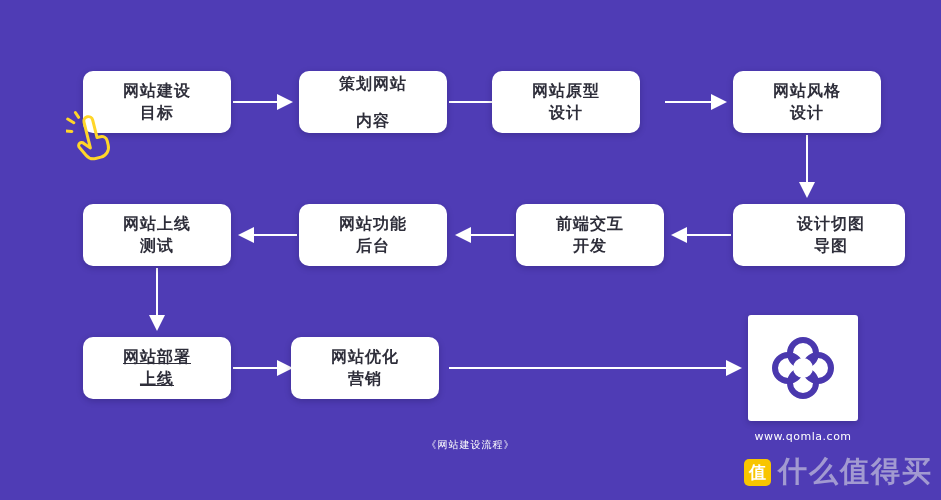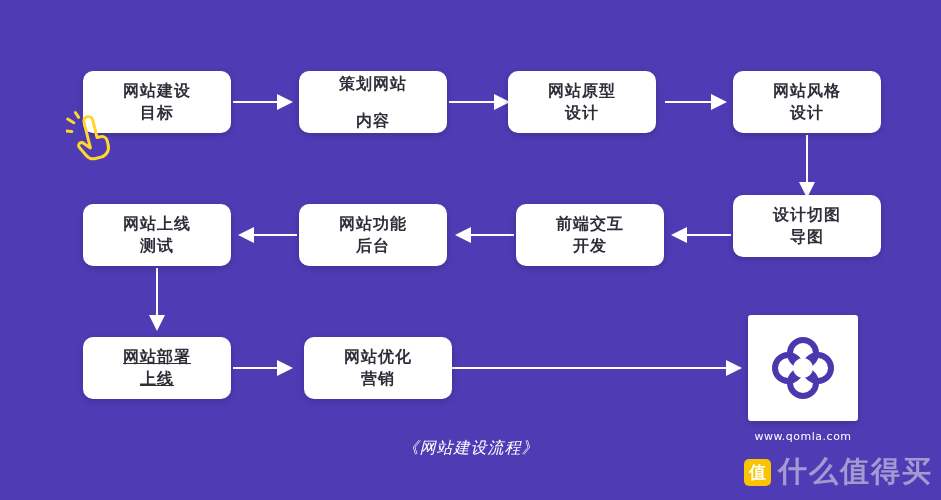--- a/index.html
+++ b/index.html
@@ -40,21 +40,21 @@
   .site-url{
     position:absolute;
     left:748px;top:430px;width:110px;
     text-align:center;
     color:#ffffff;font-size:11px;letter-spacing:0.5px;
   }
   .caption{
     position:absolute;
     left:0;top:438px;width:941px;
     text-align:center;
-    color:#ffffff;font-size:16px;letter-spacing:1px;font-style:italic;
+    color:#ffffff;font-size:10px;letter-spacing:1px;
   }
   .hand{
     position:absolute;left:66px;top:108px;width:50px;height:60px;
   }
   .watermark{
     position:absolute;right:8px;bottom:8px;
     display:flex;align-items:center;gap:7px;
   }
   .wm-icon{
     display:flex;align-items:center;justify-content:center;
@@ -93,51 +93,51 @@
   </svg>
 
   <div class="node" style="left:83px;top:71px;">
     <span>网站建设</span>
     <span>目标</span>
   </div>
   <div class="node" style="left:299px;top:71px;gap:15px;">
     <span>策划网站</span>
     <span>内容</span>
   </div>
-  <div class="node" style="left:508px;top:71px;">
+  <div class="node" style="left:492px;top:71px;">
     <span>网站原型</span>
     <span>设计</span>
   </div>
   <div class="node" style="left:733px;top:71px;">
     <span>网站风格</span>
     <span>设计</span>
   </div>
 
   <div class="node" style="left:83px;top:204px;">
     <span>网站上线</span>
     <span>测试</span>
   </div>
   <div class="node" style="left:299px;top:204px;">
     <span>网站功能</span>
     <span>后台</span>
   </div>
   <div class="node" style="left:516px;top:204px;">
     <span>前端交互</span>
     <span>开发</span>
   </div>
-  <div class="node" style="left:733px;top:195px;">
+  <div class="node" style="left:733px;top:204px;padding-left:24px;">
     <span>设计切图</span>
     <span>导图</span>
   </div>
 
   <div class="node" style="left:83px;top:337px;text-decoration:underline;">
     <span>网站部署</span>
     <span>上线</span>
   </div>
-  <div class="node" style="left:304px;top:337px;">
+  <div class="node" style="left:291px;top:337px;">
     <span>网站优化</span>
     <span>营销</span>
   </div>
 
   <div class="logo-box">
     <svg width="72" height="72" viewBox="0 0 72 72">
       <g fill="none" stroke="#4a38ae" stroke-width="6">
         <circle cx="36" cy="21" r="13"></circle>
         <circle cx="51" cy="36" r="13"></circle>
         <circle cx="36" cy="51" r="13"></circle>

